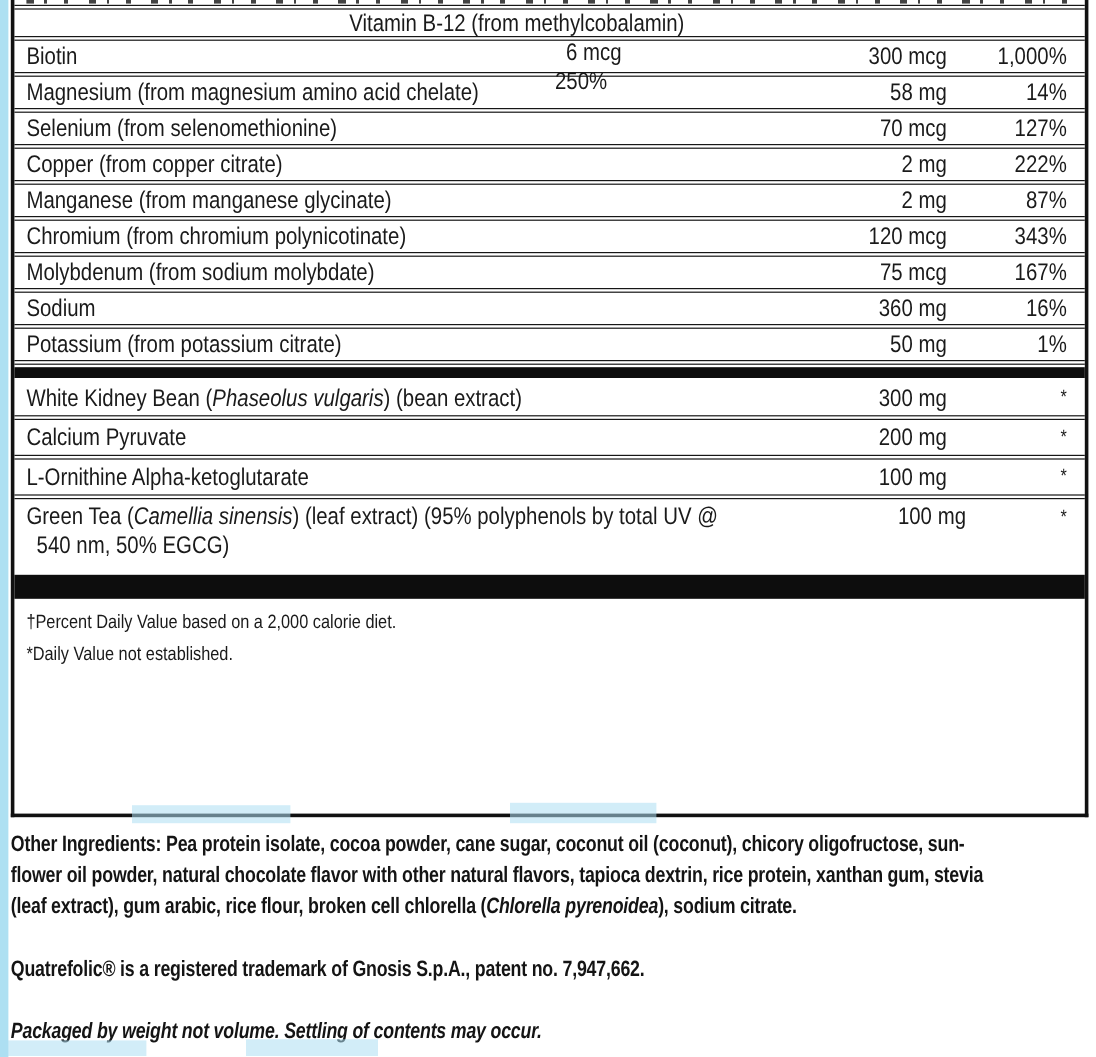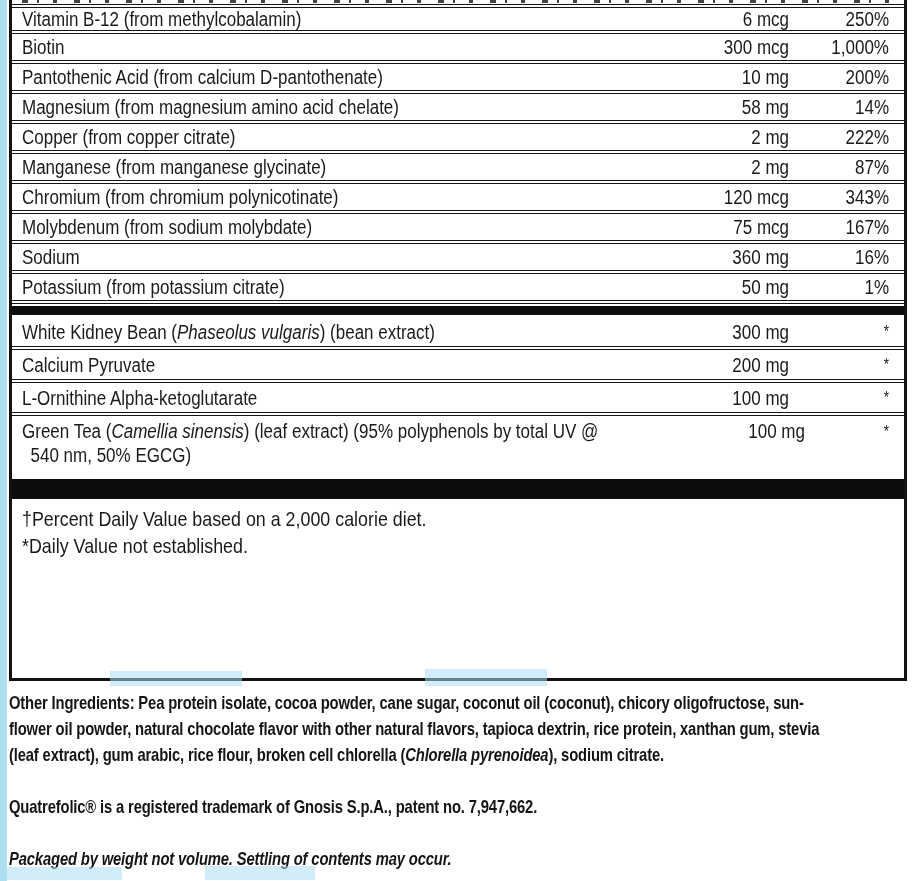--- a/index.html
+++ b/index.html
@@ -29,35 +29,35 @@
   .clipped-row{
     height:3px;margin:0 6px 1px 10px;
     background:repeating-linear-gradient(90deg,#222 0 6px,transparent 6px 15px,#222 15px 17px,transparent 17px 31px,#222 31px 35px,transparent 35px 52px);
     opacity:.85;
   }
   .row{
     display:flex;align-items:center;box-sizing:border-box;
     height:30px;border-bottom:4px double #161616;
     padding:0 15px 0 10px;font-size:20px;line-height:24px;
   }
-  #rows-main .row:first-child{border-top:4px double #161616;}
+  #rows-main .row:first-child{border-top:4px double #161616;flex-direction:column;}
   #rows-extra .row{height:33px;}
   #rows-extra .row:last-child{border-bottom:none;height:60px;}
   .row.tall{align-items:flex-start;padding-top:3px;justify-content:center;}
   .name{flex:1;white-space:nowrap;transform:scaleX(0.85);transform-origin:0 50%;}
   .name .line2{padding-left:10px;}
   .amt{width:125px;text-align:right;white-space:nowrap;transform:scaleX(0.85);transform-origin:100% 50%;}
   .dv{width:100px;text-align:right;white-space:nowrap;transform:scaleX(0.85);transform-origin:100% 50%;}
   .dv.star{align-self:flex-start;font-size:16px;padding-top:3px;}
   .row.tall .dv.star{padding-top:1px;}
   .it{font-style:italic;}
   .bar{background:#0d0d0d;margin:2px 0;}
   .bar.bar1{height:9px;}
   .bar.bar2{height:20px;margin-top:3px;}
-  .footnotes{margin:6px 0 0 10px;font-size:21px;line-height:27px;}
+  .footnotes{margin:6px 0 0 10px;font-size:16px;line-height:27px;}
   .footnotes div{white-space:nowrap;transform:scaleX(0.85);transform-origin:0 50%;}
 
   
   .bottom-text{position:absolute;left:9px;width:904px;}
   .oi-block{top:690px;}
   .tm-note{top:794px;}
   .pk-note{top:846px;font-style:italic;}
   .cline{
     white-space:nowrap;font-size:18.5px;font-weight:700;line-height:26px;color:#141414;
     transform:scaleX(0.80);transform-origin:0 50%;letter-spacing:-0.2px;
@@ -80,35 +80,35 @@
     <div class="amt">6 mcg</div>
     <div class="dv">250%</div>
   </div>
 
   <div class="row">
     <div class="name"><span class="pre">Biotin</span><span class="it"></span><span class="post"></span></div>
     <div class="amt">300 mcg</div>
     <div class="dv">1,000%</div>
   </div>
 
-  <div class="row">
-    <div class="name"><span class="pre">Pantothenic Acid (from calcium D-pantothenate)</span><span class="it"></span><span class="post"></span></div>
-    <div class="amt">10 mg</div>
-    <div class="dv">200%</div>
-  </div>
 
 
 
   <div class="row">
     <div class="name"><span class="pre">Magnesium (from magnesium amino acid chelate)</span><span class="it"></span><span class="post"></span></div>
     <div class="amt">58 mg</div>
     <div class="dv">14%</div>
   </div>
 
 
+  <div class="row">
+    <div class="name"><span class="pre">Selenium (from selenomethionine)</span><span class="it"></span><span class="post"></span></div>
+    <div class="amt">70 mcg</div>
+    <div class="dv">127%</div>
+  </div>
 
   <div class="row">
     <div class="name"><span class="pre">Copper (from copper citrate)</span><span class="it"></span><span class="post"></span></div>
     <div class="amt">2 mg</div>
     <div class="dv">222%</div>
   </div>
 
   <div class="row">
     <div class="name"><span class="pre">Manganese (from manganese glycinate)</span><span class="it"></span><span class="post"></span></div>
     <div class="amt">2 mg</div>

